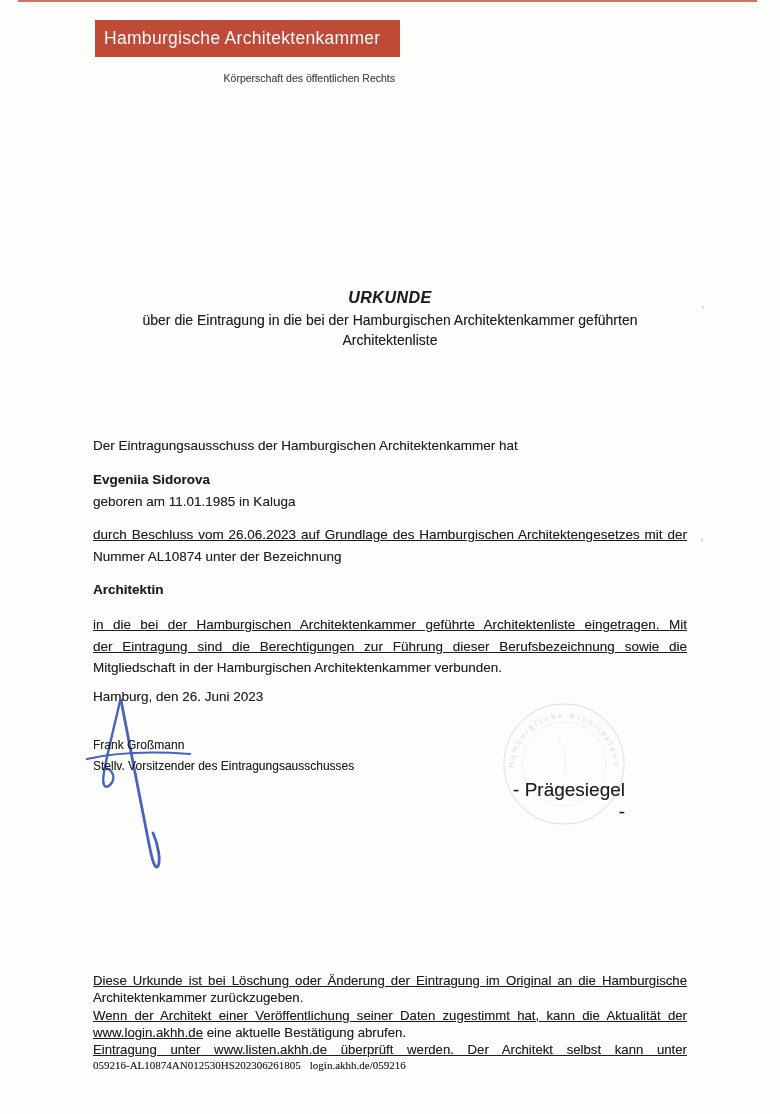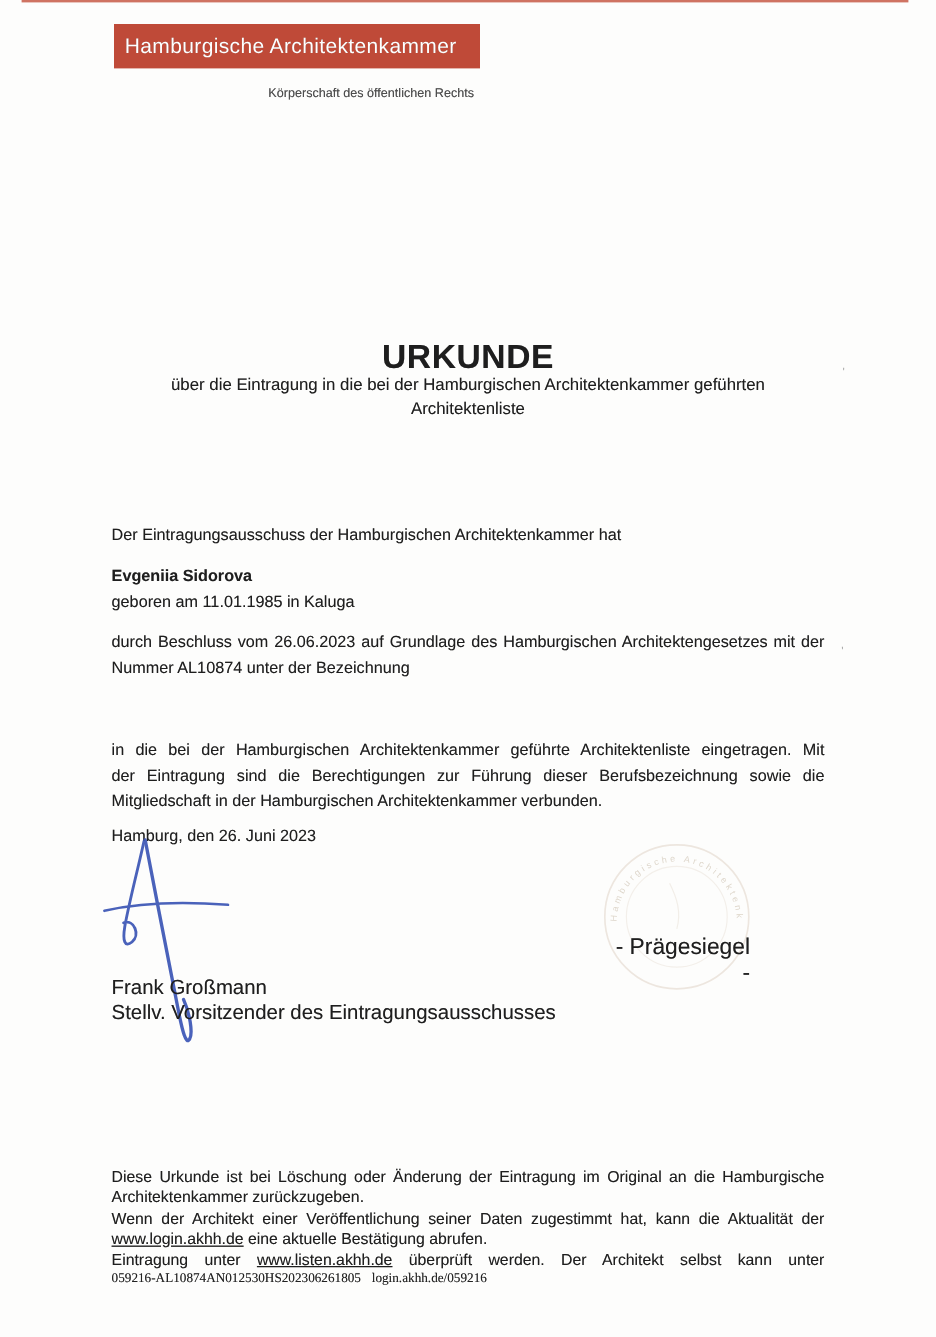--- a/index.html
+++ b/index.html
@@ -27,34 +27,34 @@
   }
   .logo-sub {
     left: 222px; top: 70px; width: 178px; height: 17px;
     background: #fdfdfc; color: #4d4d4d;
     font-size: 10.5px; line-height: 17px; text-align: right;
     padding-right: 5px; box-sizing: border-box; white-space: nowrap;
   }
 
   
   .title-block { left: 93px; top: 286px; width: 594px; text-align: center; }
-  .title-main { font-size: 28px; font-weight: bold; letter-spacing: 0.5px; line-height: 24px; }
+  .title-main { font-size: 16px; font-weight: bold; letter-spacing: 0.5px; line-height: 24px; font-style: italic; }
   .title-sub { font-size: 14px; font-weight: normal; line-height: 20px; }
 
   
   .bodytext { font-size: 13.5px; line-height: 21.5px; }
   .col { left: 93px; width: 594px; }
   .center { text-align: left; }
   .bold { font-weight: bold; }
-  .jl { text-align: justify; text-align-last: justify; }
+  .jl { text-align: justify; text-align-last: justify; text-decoration: underline; }
   .line { white-space: normal; }
 
   
   .sig-svg { left: 78px; top: 690px; width: 240px; height: 200px; }
-  .signer-block { left: 93px; top: 812px; width: 420px; font-size: 17px; line-height: 21px; }
+  .signer-block { left: 93px; top: 735px; width: 420px; font-size: 12px; line-height: 21px; }
 
   
   .seal-svg { left: 498px; top: 696px; width: 132px; height: 136px; }
   .seal-label { left: 505px; top: 779px; width: 120px; text-align: right; font-size: 19px; }
 
   
   .footer-block { left: 93px; top: 972px; width: 594px; font-size: 13.2px; line-height: 17.3px; }
   .link { text-decoration: underline; }
   .code-line { left: 93px; top: 1059px; width: 594px; font-size: 11px; color: #222; white-space: nowrap; font-family: Liberation Serif, serif; }
   .code-gap { display: inline-block; width: 9px; }
@@ -84,20 +84,21 @@
   <div class="abs col bodytext center txt" style="top:469px">
     <div class="bold">Evgeniia Sidorova</div>
     <div>geboren am 11.01.1985 in Kaluga</div>
   </div>
 
   <div class="abs col bodytext txt" style="top:524px">
     <div class="line jl">durch Beschluss vom 26.06.2023 auf Grundlage des Hamburgischen Architektengesetzes mit der</div>
     <div class="line">Nummer AL10874 unter der Bezeichnung</div>
   </div>
 
+  <div class="abs col bodytext center bold txt" style="top:579px">Architektin</div>
 
   <div class="abs col bodytext txt" style="top:614px">
     <div class="line jl">in die bei der Hamburgischen Architektenkammer geführte Architektenliste eingetragen. Mit</div>
     <div class="line jl">der Eintragung sind die Berechtigungen zur Führung dieser Berufsbezeichnung sowie die</div>
     <div class="line">Mitgliedschaft in der Hamburgischen Architektenkammer verbunden.</div>
   </div>
 
   <div class="abs col bodytext txt" style="top:686px">Hamburg, den 26. Juni 2023</div>
 
   <svg class="abs seal-svg" viewBox="0 0 132 136">

